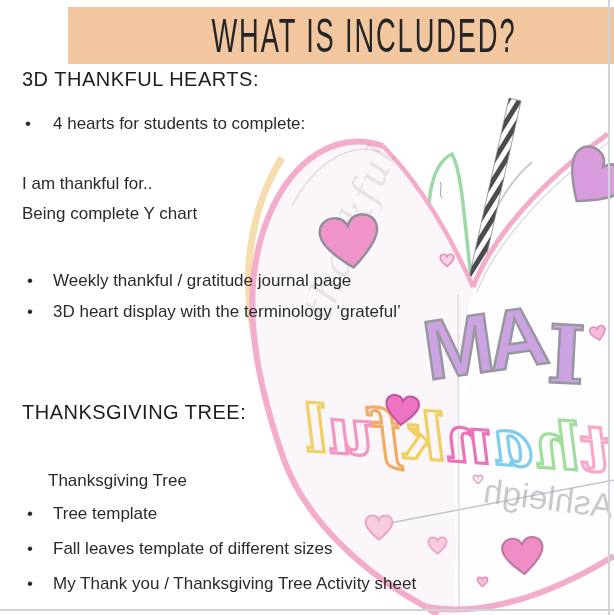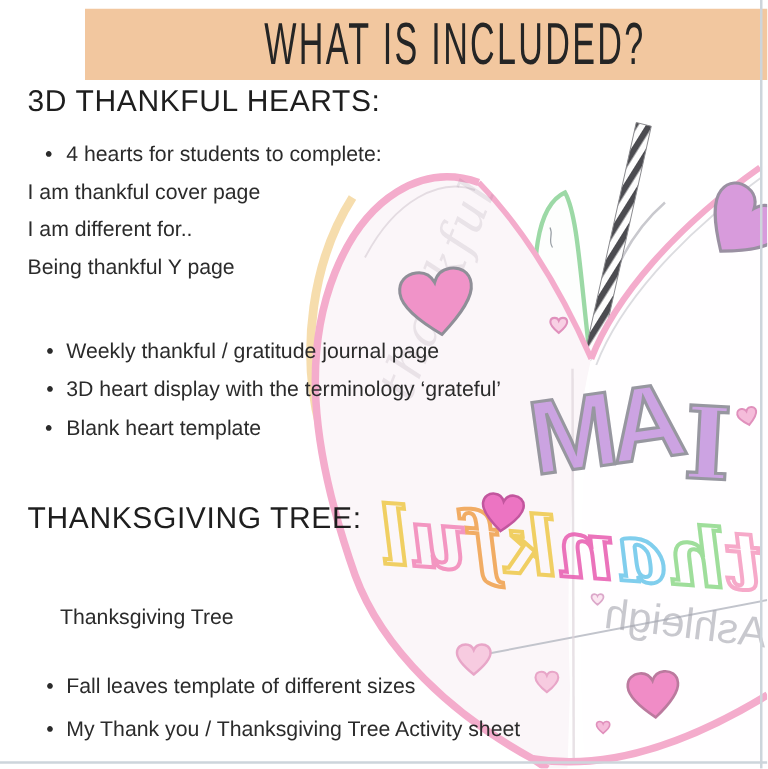--- a/index.html
+++ b/index.html
@@ -10,28 +10,28 @@
   .banner{
     position:absolute;left:68px;top:7px;width:591px;height:57px;
     background:#F2C79F;display:flex;align-items:center;justify-content:center;
     z-index:2;
   }
   .title{
     font-size:44px;font-weight:400;color:#252525;letter-spacing:3px;
     white-space:nowrap;display:inline-block;transform:scale(0.62,1.08);
   }
   .heading{
-    position:absolute;left:22px;font-size:24px;letter-spacing:.5px;
+    position:absolute;left:22px;font-size:20px;letter-spacing:.5px;
     color:#1e1e1e;white-space:nowrap;z-index:2;
   }
   .line{
     position:absolute;left:22px;font-size:17px;color:#2b2b2b;
-    white-space:nowrap;z-index:2;line-height:22px;text-align:center;
+    white-space:nowrap;z-index:2;line-height:22px;
   }
-  .line.cont{left:48px;margin-top:13px;}
+  .line.cont{left:48px;}
   .b{display:inline-block;width:26px;padding-left:5px;box-sizing:content-box;}
   .b.first{width:28px;padding-left:3px;}
   .photo{position:absolute;left:240px;top:90px;width:374px;height:525px;z-index:1;}
   .border-right{position:absolute;top:0;right:4px;width:2px;height:615px;background:#cdd5db;z-index:3;}
   .border-bottom{position:absolute;left:0;bottom:4px;width:614px;height:2px;background:#cdd5db;z-index:3;}
 </style>
 </head>
 <body>
 
 <div class="page">
@@ -102,29 +102,28 @@
       <use href="#heartShape" transform="translate(188 447) scale(0.19)" fill="#F7CBE0" stroke="#E8A6C8" stroke-width="9"></use>
       <use href="#heartShape" transform="translate(262 447) scale(0.42) rotate(-5 50 45)" fill="#F08CC6" stroke="#BB7A9E" stroke-width="5"></use>
       <use href="#heartShape" transform="translate(233 385) scale(0.1)" fill="#FBE6F1" stroke="#DCA8CA" stroke-width="14"></use>
       <use href="#heartShape" transform="translate(237 487) scale(0.11)" fill="#F5BCDA" stroke="#E090BC" stroke-width="12"></use>
     </g>
   </svg>
 
   <div class="heading" style="top:68px">3D THANKFUL HEARTS:</div>
 
   <div class="line" style="top:113px"><span class="b first">•</span><span>4 hearts for students to complete:</span></div>
-  <div class="line" style="top:143px"><span>I am thankful cover page</span></div>
-  <div class="line" style="top:173px"><span>I am different for..</span></div>
-  <div class="line" style="top:203px"><span>Being thankful Y page</span></div>
+  <div class="line" style="top:173px"><span>I am thankful for..</span></div>
+  <div class="line" style="top:203px"><span>Being complete Y chart</span></div>
   <div class="line" style="top:270px"><span class="b">•</span><span>Weekly thankful / gratitude journal page</span></div>
   <div class="line" style="top:301px"><span class="b">•</span><span>3D heart display with the terminology ‘grateful’</span></div>
-  <div class="line" style="top:332px"><span class="b first">•</span><span>Blank heart template</span></div>
 
   <div class="heading" style="top:401px">THANKSGIVING TREE:</div>
 
   <div class="line cont" style="top:470px"><span>Thanksgiving Tree</span></div>
+  <div class="line" style="top:503px"><span class="b">•</span><span>Tree template</span></div>
   <div class="line" style="top:538px"><span class="b">•</span><span>Fall leaves template of different sizes</span></div>
   <div class="line" style="top:573px"><span class="b">•</span><span>My Thank you / Thanksgiving Tree Activity sheet</span></div>
 
   <div class="border-right"></div>
   <div class="border-bottom"></div>
 
 </div>
 
 </body></html>

